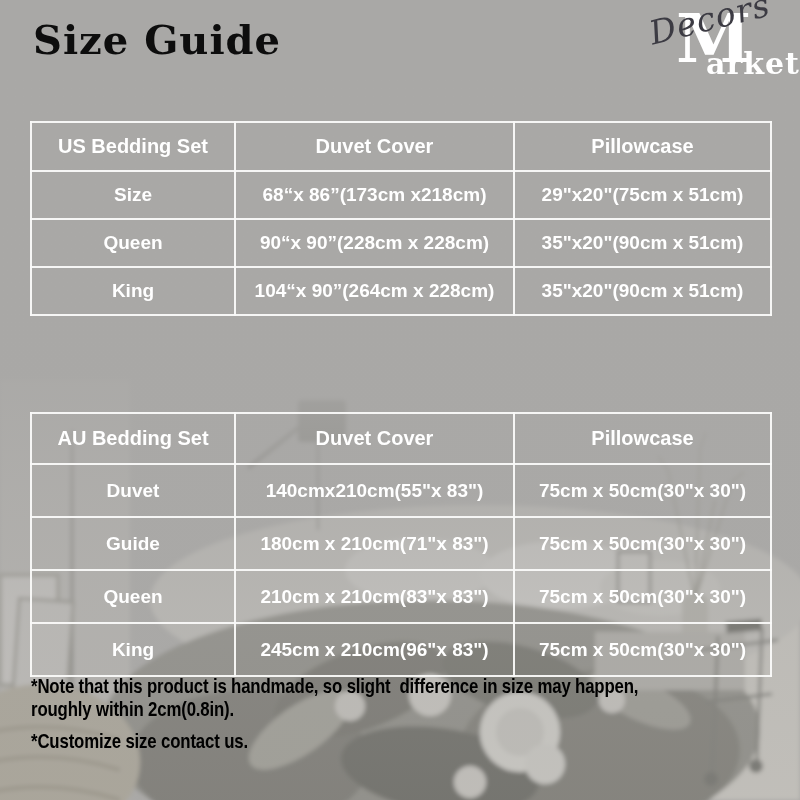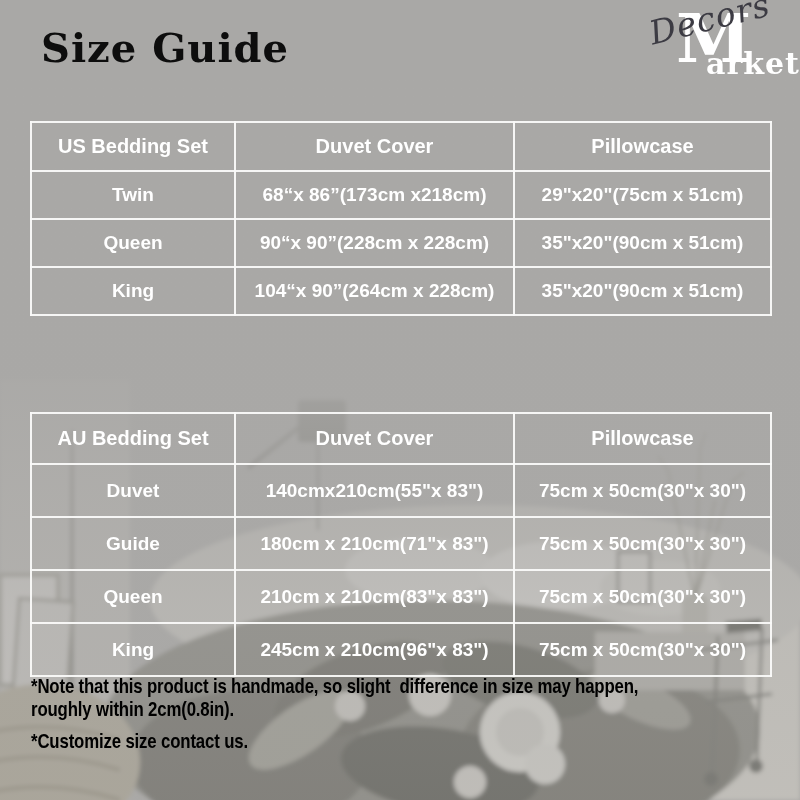--- a/index.html
+++ b/index.html
@@ -12,21 +12,21 @@
     background:linear-gradient(180deg,
       rgba(169,168,166,1) 0%,
       rgba(169,168,166,0.97) 38%,
       rgba(169,168,166,0.86) 50%,
       rgba(169,168,166,0.66) 62%,
       rgba(169,168,166,0.48) 76%,
       rgba(169,168,166,0.38) 100%);}
 
   .content{position:absolute;inset:0;z-index:2;}
 
-  .page-title{position:absolute;top:16px;left:33px;margin:8px;
+  .page-title{position:absolute;top:16px;left:33px;margin:0;
     font-family:"DejaVu Serif","Liberation Serif",serif;
     font-weight:700;font-size:40px;letter-spacing:1px;color:#0d0d0d;}
 
   
   .logo{position:absolute;top:4px;right:20px;width:134px;height:84px;}
   .logo-m{position:absolute;top:0px;left:30px;
     font-family:"DejaVu Serif","Liberation Serif",serif;font-weight:700;
     font-size:68px;line-height:1;color:#ffffff;}
   .logo-rest{position:absolute;top:42px;left:60px;
     font-family:"DejaVu Serif","Liberation Serif",serif;font-weight:700;
@@ -155,21 +155,21 @@
         </colgroup>
       <thead>
         <tr>
           <th>US Bedding Set</th>
           <th>Duvet Cover</th>
           <th>Pillowcase</th>
         </tr>
       </thead>
       <tbody>
         <tr>
-          <td>Twin</td>
+          <td>Size</td>
           <td>68“x 86”(173cm x218cm)</td>
           <td>29"x20"(75cm x 51cm)</td>
         </tr>
         <tr>
           <td>Queen</td>
           <td>90“x 90”(228cm x 228cm)</td>
           <td>35"x20"(90cm x 51cm)</td>
         </tr>
         <tr>
           <td>King</td>

